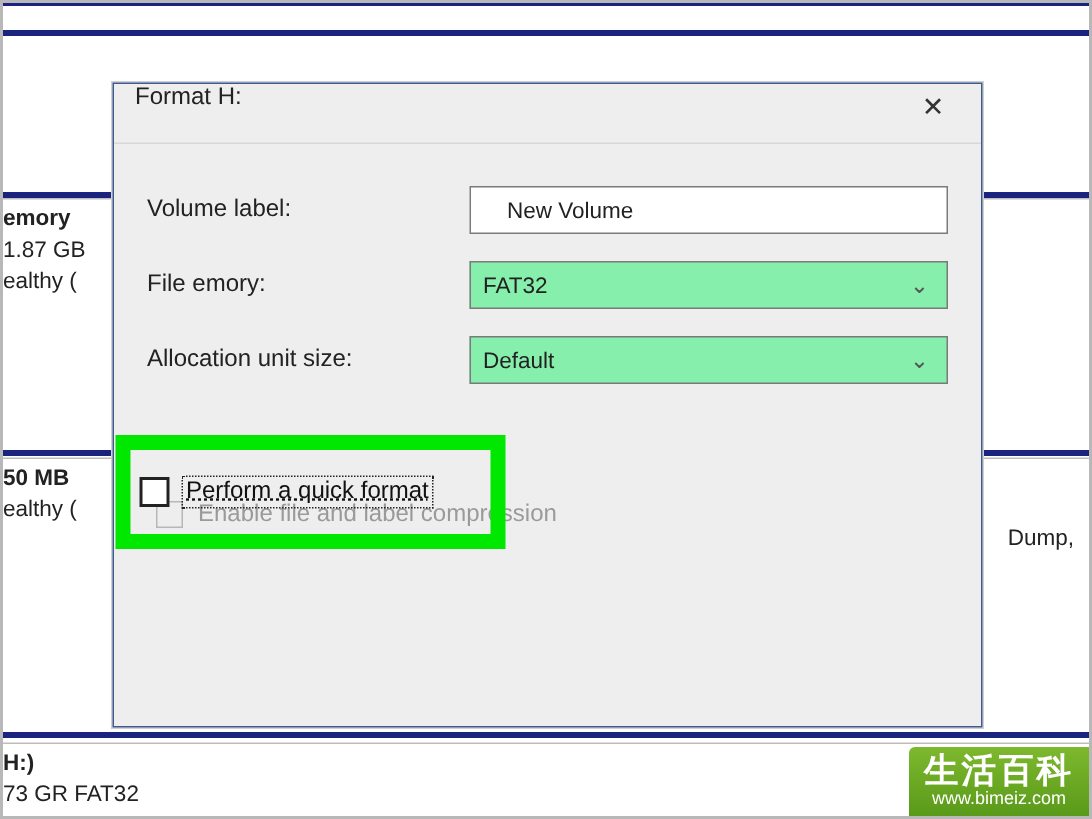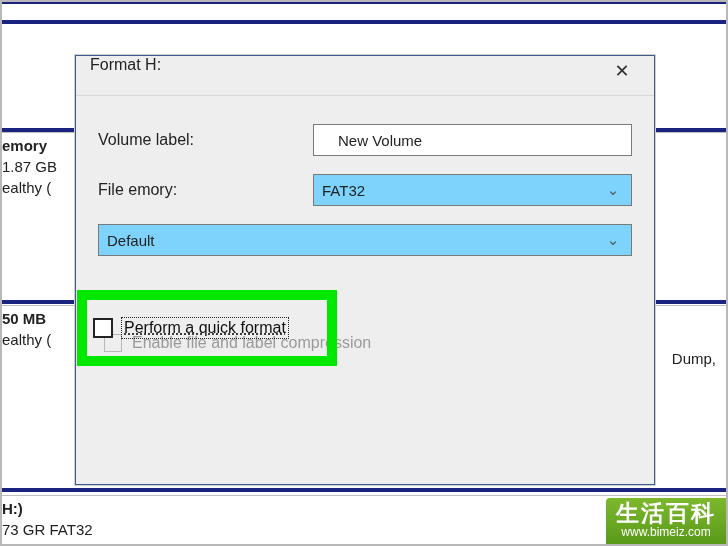--- a/index.html
+++ b/index.html
@@ -97,21 +97,21 @@
       border: 1px solid #7a7a7a;
       background: #fff;
       padding: 0 24px;
       font-size: 15px;
       color: #222;
     }
     .select {
       width: 100%;
       height: 32px;
       border: 1px solid #7a7a7a;
-      background: #7dd3fc;
+      background: #86efac;
       display: flex;
       align-items: center;
       justify-content: space-between;
       padding: 0 8px;
       font-size: 15px;
       color: #222;
       cursor: pointer;
     }
     .select .chev {
       width: 20px;
@@ -264,20 +264,21 @@
       <span class="lbl">File emory:</span>
       <span class="ctrl">
         <div class="select">
           <span>FAT32</span>
           <span class="chev">⌄</span>
         </div>
       </span>
     </div>
 
     <div class="form-row">
+      <span class="lbl">Allocation unit size:</span>
       <span class="ctrl">
         <div class="select">
           <span>Default</span>
           <span class="chev">⌄</span>
         </div>
       </span>
     </div>
 
     <div style="height:54px"></div>
 

